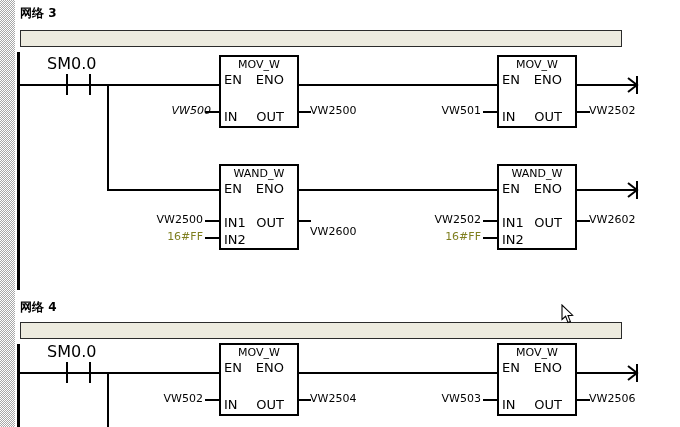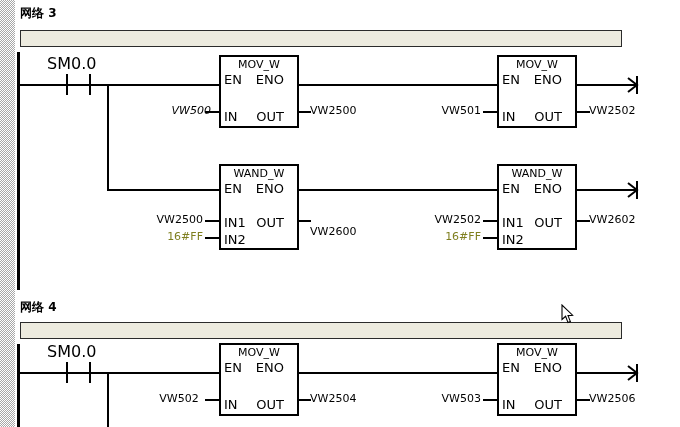--- a/index.html
+++ b/index.html
@@ -198,21 +198,21 @@
   <div class="wire-v" style="left:107px;top:372px;height:55px;"></div>
 
   <div class="fb" style="left:219px;top:343px;width:80px;height:73px;">
     <div class="fb-title">MOV_W</div>
     <div class="pin pin-l" style="top:17px;">EN</div>
     <div class="pin pin-r" style="top:17px;">ENO</div>
     <div class="pin pin-l" style="top:54px;">IN</div>
     <div class="pin pin-r" style="top:54px;">OUT</div>
   </div>
   <div class="wire-h" style="left:205px;top:399px;width:15px;"></div>
-  <div class="operand r" style="left:155px;top:393px;width:48px;text-align:center;">VW502</div>
+  <div class="operand r" style="left:155px;top:393px;width:48px;">VW502</div>
   <div class="wire-h" style="left:298px;top:399px;width:13px;"></div>
   <div class="operand" style="left:310px;top:393px;">VW2504</div>
   <div class="wire-h" style="left:298px;top:372px;width:200px;"></div>
 
   <div class="fb" style="left:497px;top:343px;width:80px;height:73px;">
     <div class="fb-title">MOV_W</div>
     <div class="pin pin-l" style="top:17px;">EN</div>
     <div class="pin pin-r" style="top:17px;">ENO</div>
     <div class="pin pin-l" style="top:54px;">IN</div>
     <div class="pin pin-r" style="top:54px;">OUT</div>

